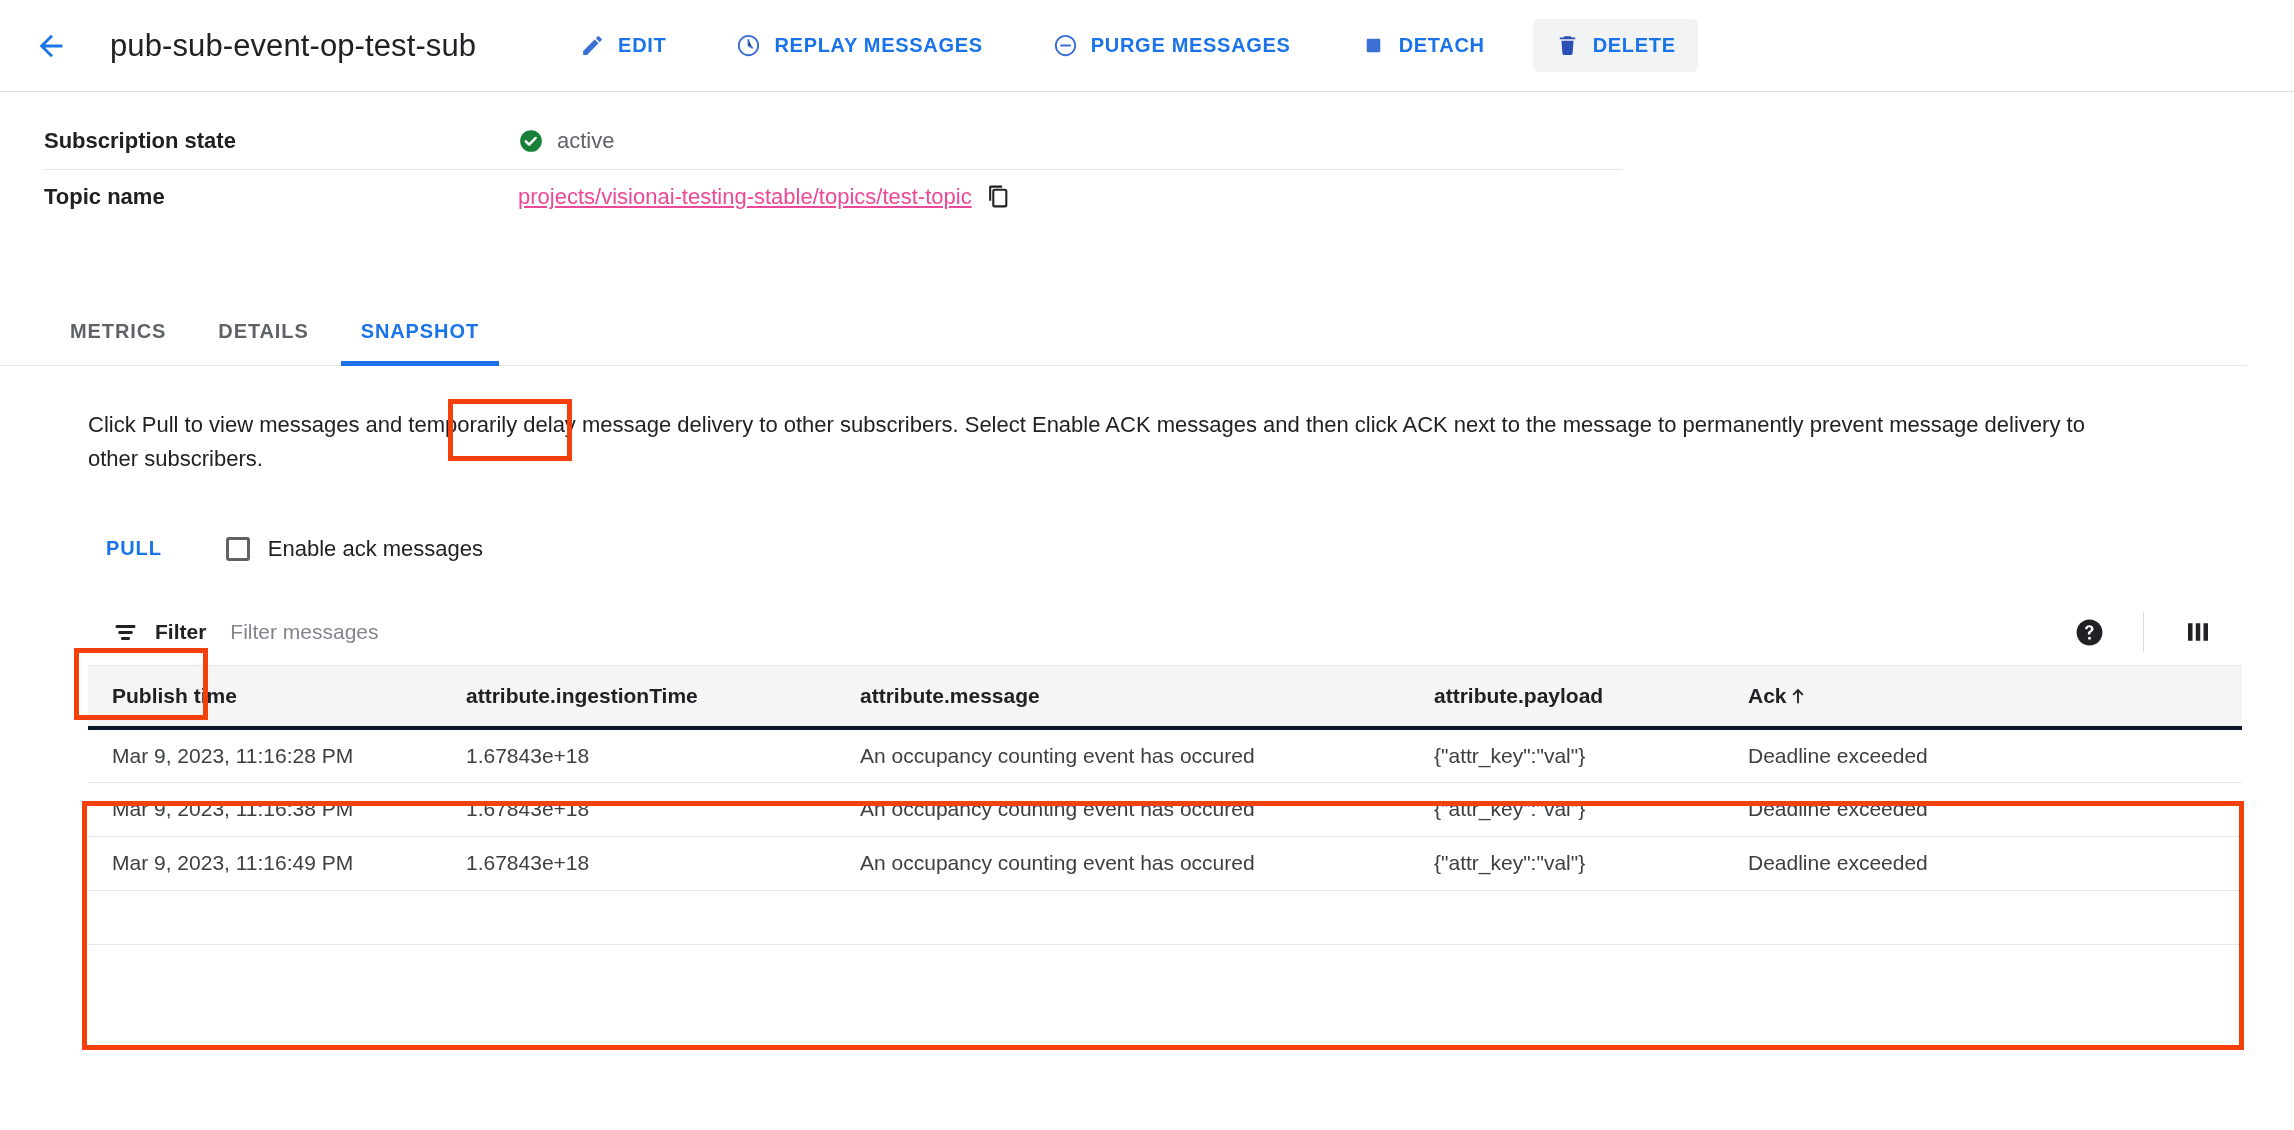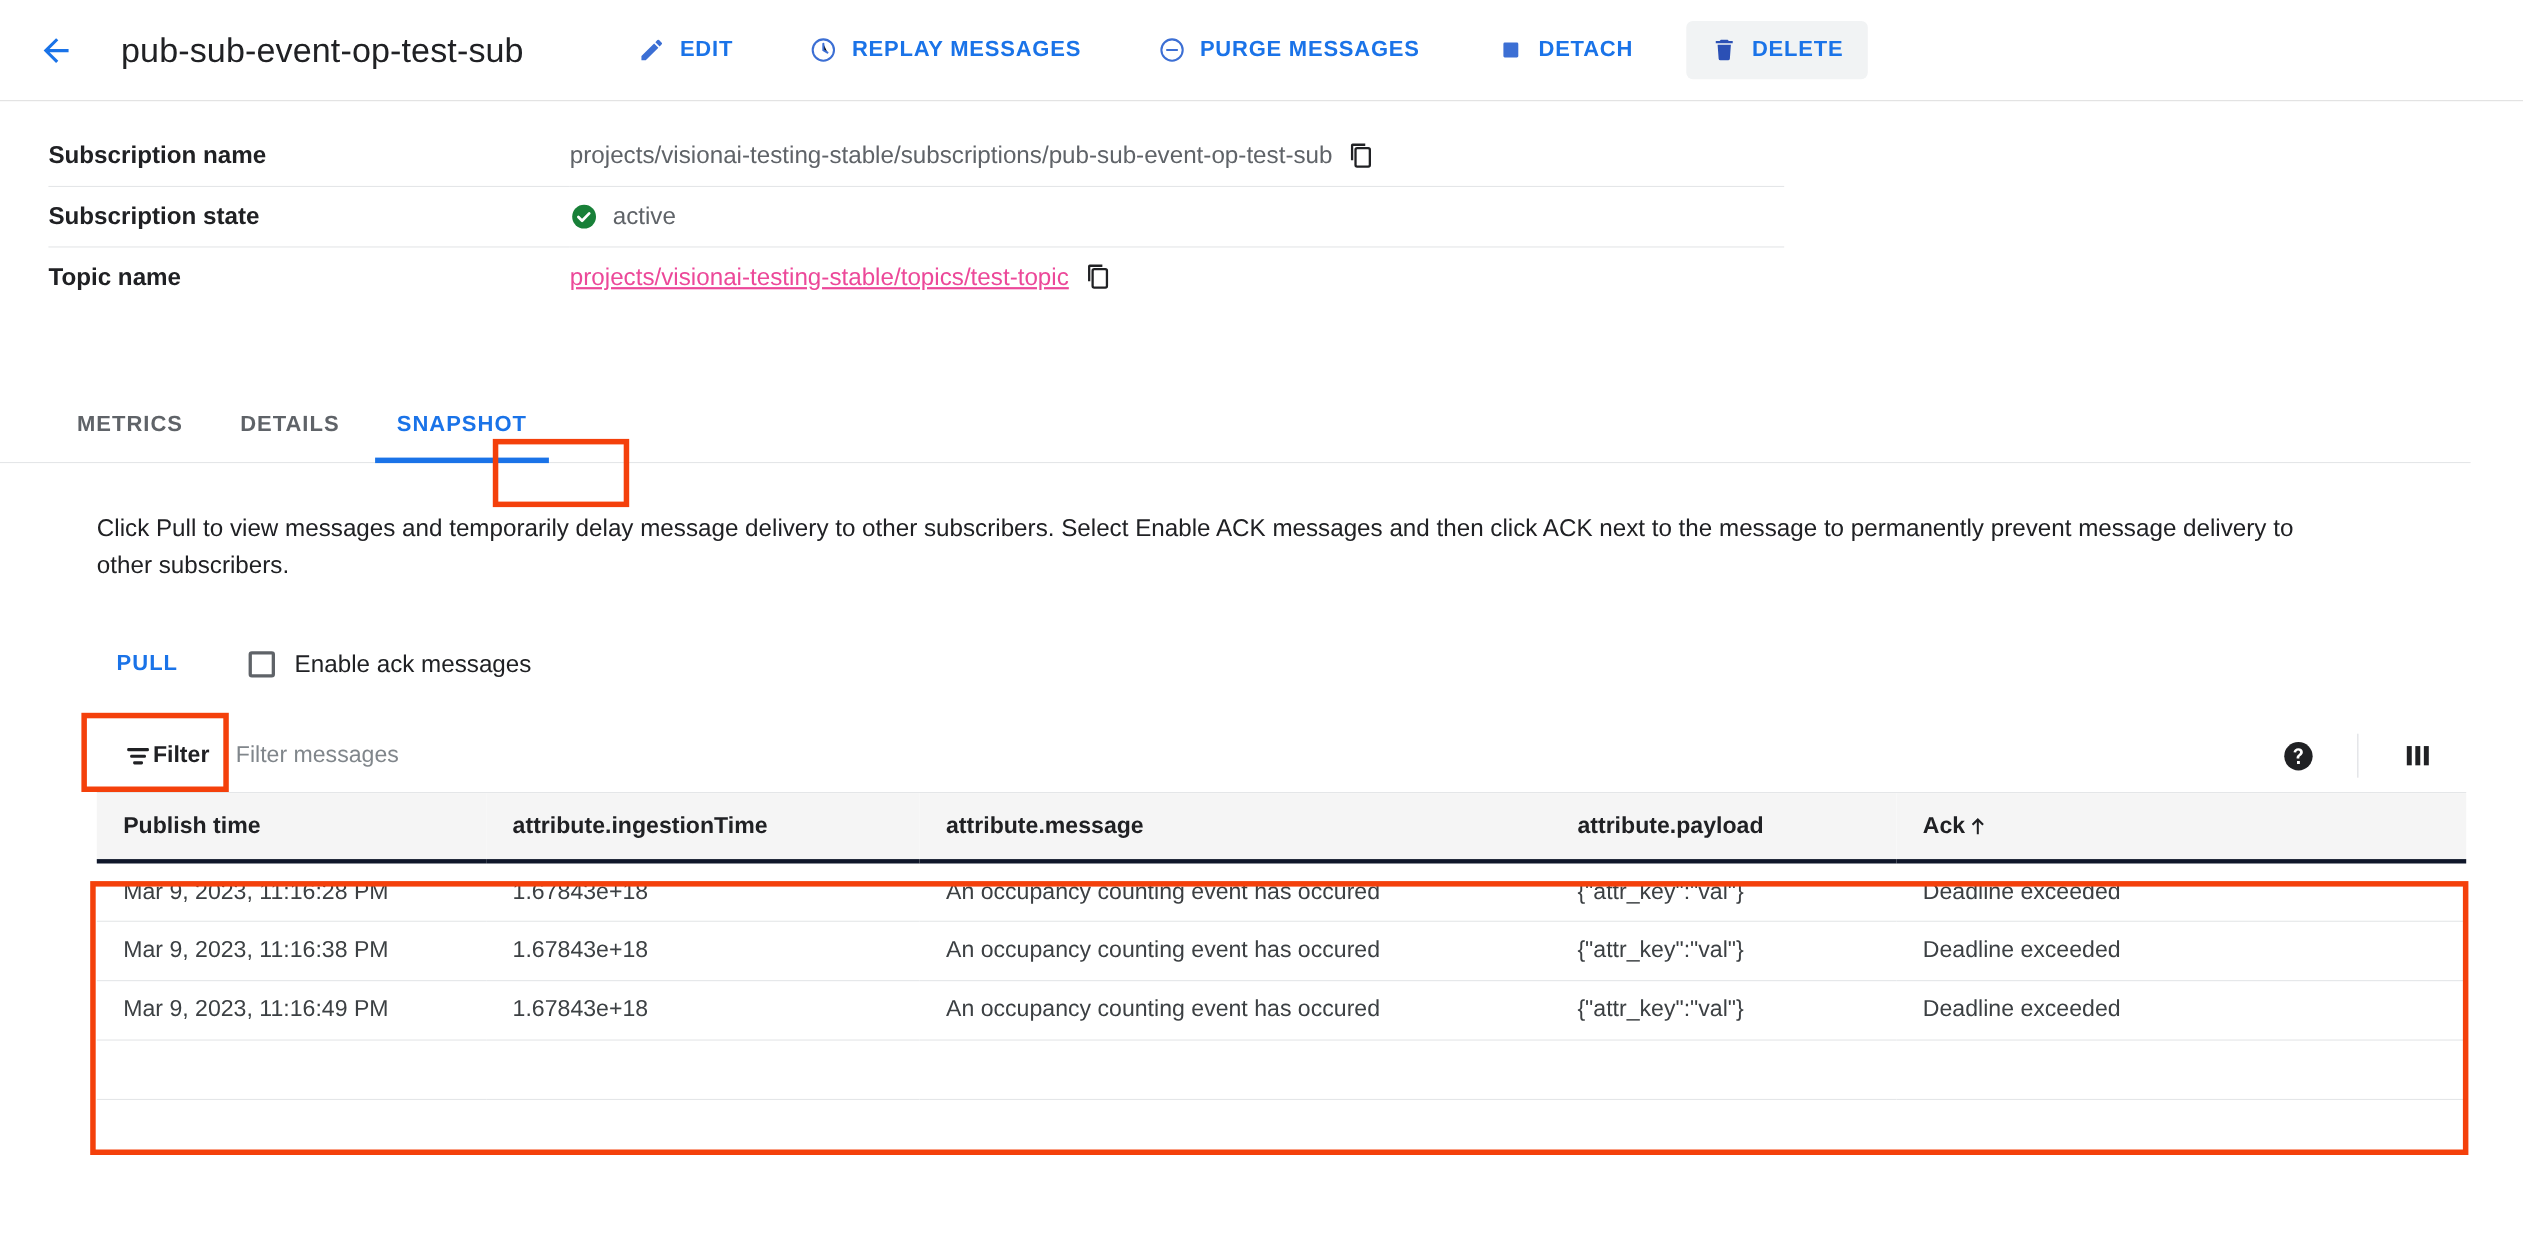--- a/index.html
+++ b/index.html
@@ -194,20 +194,21 @@
   .filter-bar {
     height: 66px;
     display: flex;
     align-items: center;
     border-bottom: 1px solid #e4e6e8;
     padding: 0 16px 0 24px;
   }
   .filter-left {
     display: flex;
     align-items: center;
+    gap: 16px;
   }
   .filter-label {
     font-size: 21px;
     font-weight: bold;
     color: #202124;
   }
   .filter-input {
     border: none;
     outline: none;
     font-family: "Liberation Sans", sans-serif;
@@ -332,32 +333,20 @@
       </svg>
       <span>DELETE</span>
     </div>
 
   </div>
 </div>
 
 <div class="info-wrap">
   <table class="info-table">
     <tbody>
-        <tr>
-      <td class="info-label">Subscription name</td>
-      <td class="info-value">
-        <div class="val-row">
-          <span>projects/visionai-testing-stable/subscriptions/pub-sub-event-op-test-sub</span>
-          <svg class="copy-icon" width="25" height="25" viewBox="0 0 24 24">
-            <path fill="#202124" d="M15.5 1.5H4.5A1.5 1.5 0 003 3v13h2V3.5h10.5v-2z"></path>
-            <rect x="7" y="5.5" width="12.5" height="16" rx="1.4" fill="none" stroke="#202124" stroke-width="2"></rect>
-          </svg>
-        </div>
-      </td>
-    </tr>
     <tr>
       <td class="info-label">Subscription state</td>
       <td class="info-value">
         <div class="state-row">
           <svg width="26" height="26" viewBox="0 0 24 24">
             <circle cx="12" cy="12" r="10" fill="#188038"></circle>
             <path d="M7.2 12.3l3.1 3.1 6-6.2" fill="none" stroke="#fff" stroke-width="2.3" stroke-linecap="round" stroke-linejoin="round"></path>
           </svg>
           <span>active</span>
         </div>

